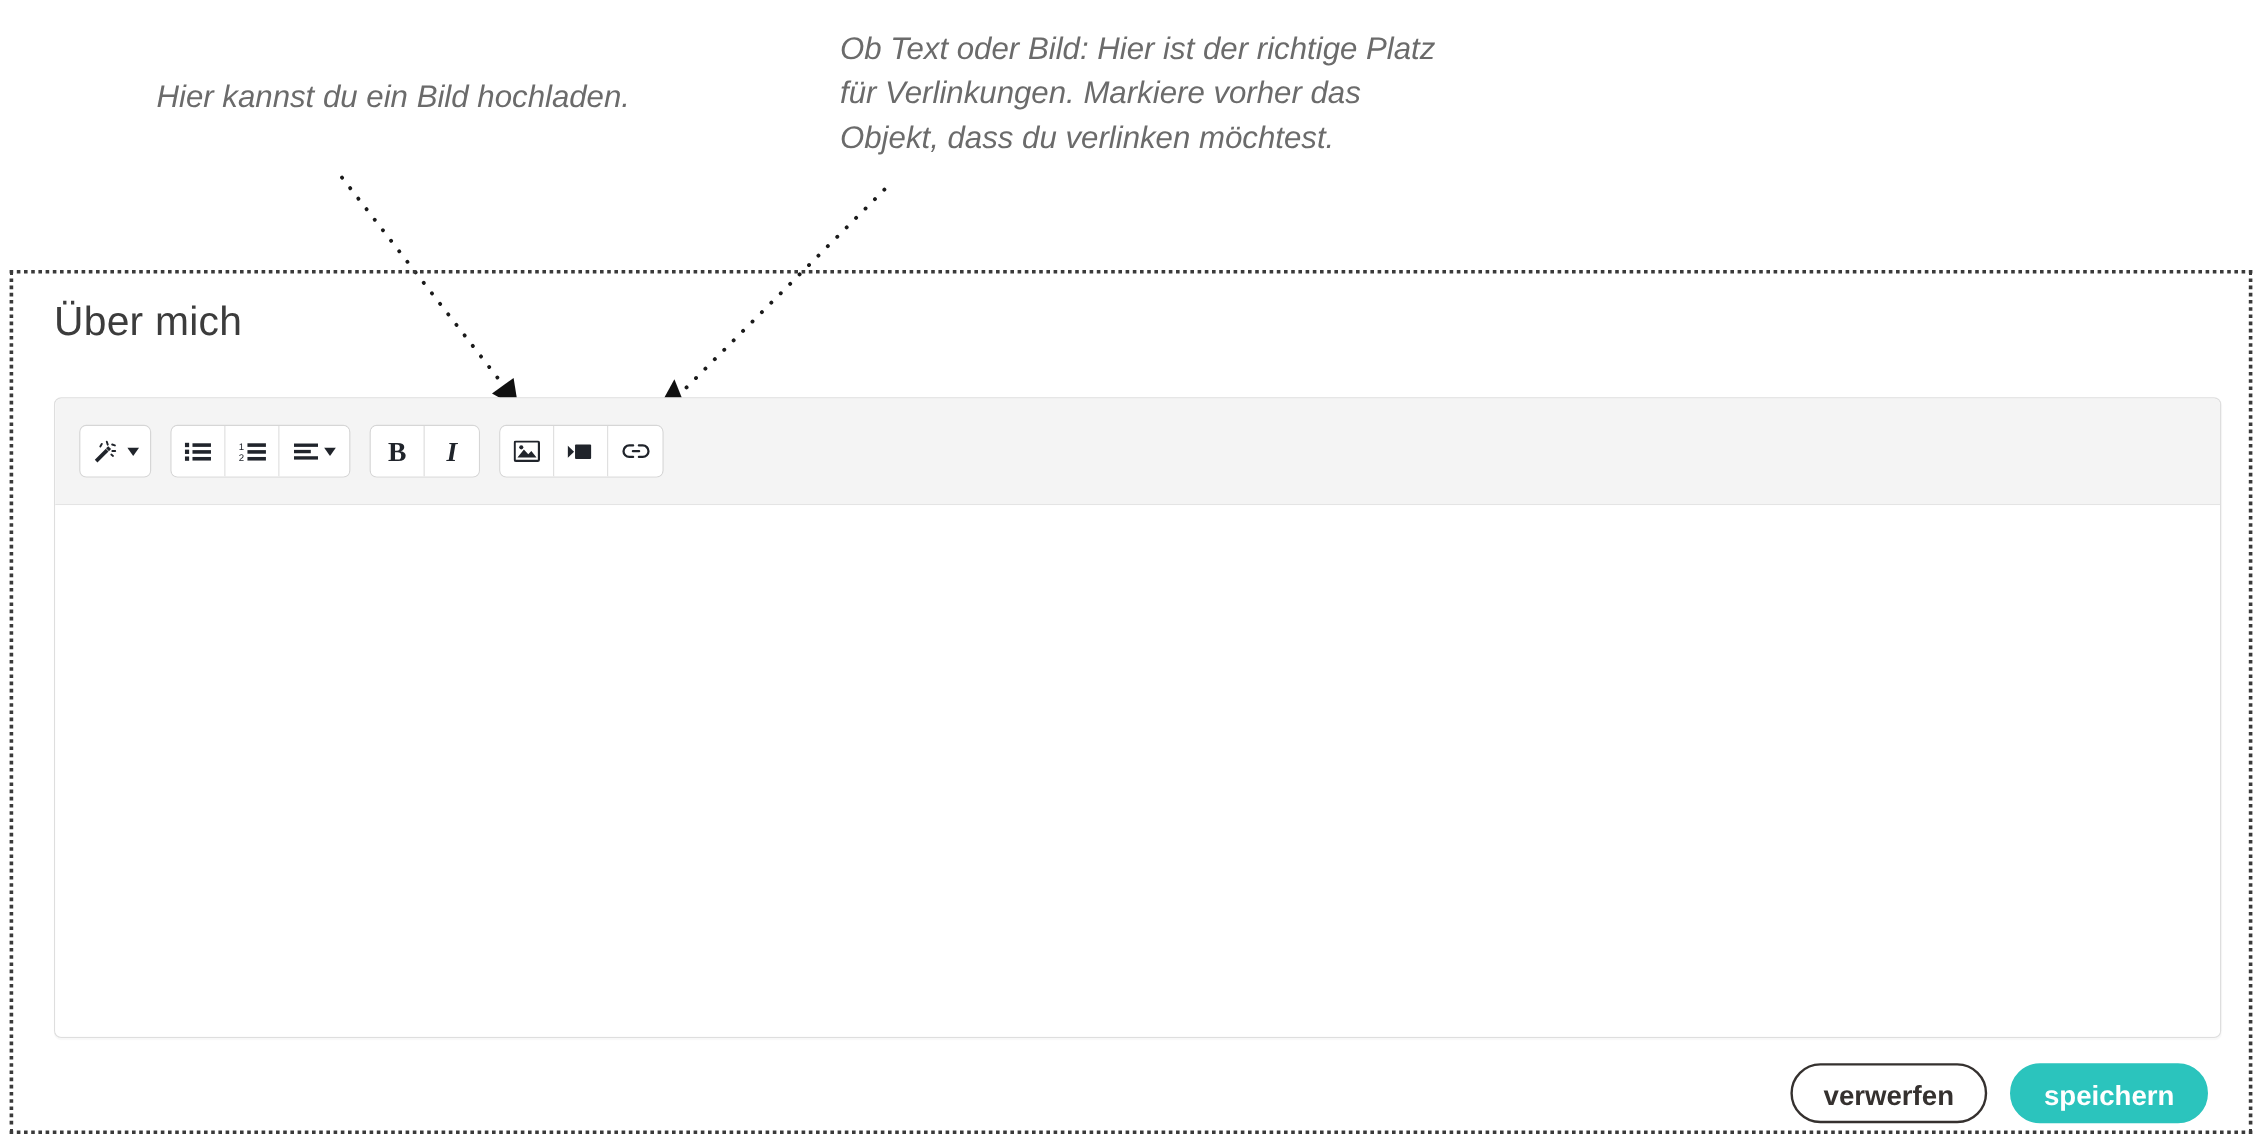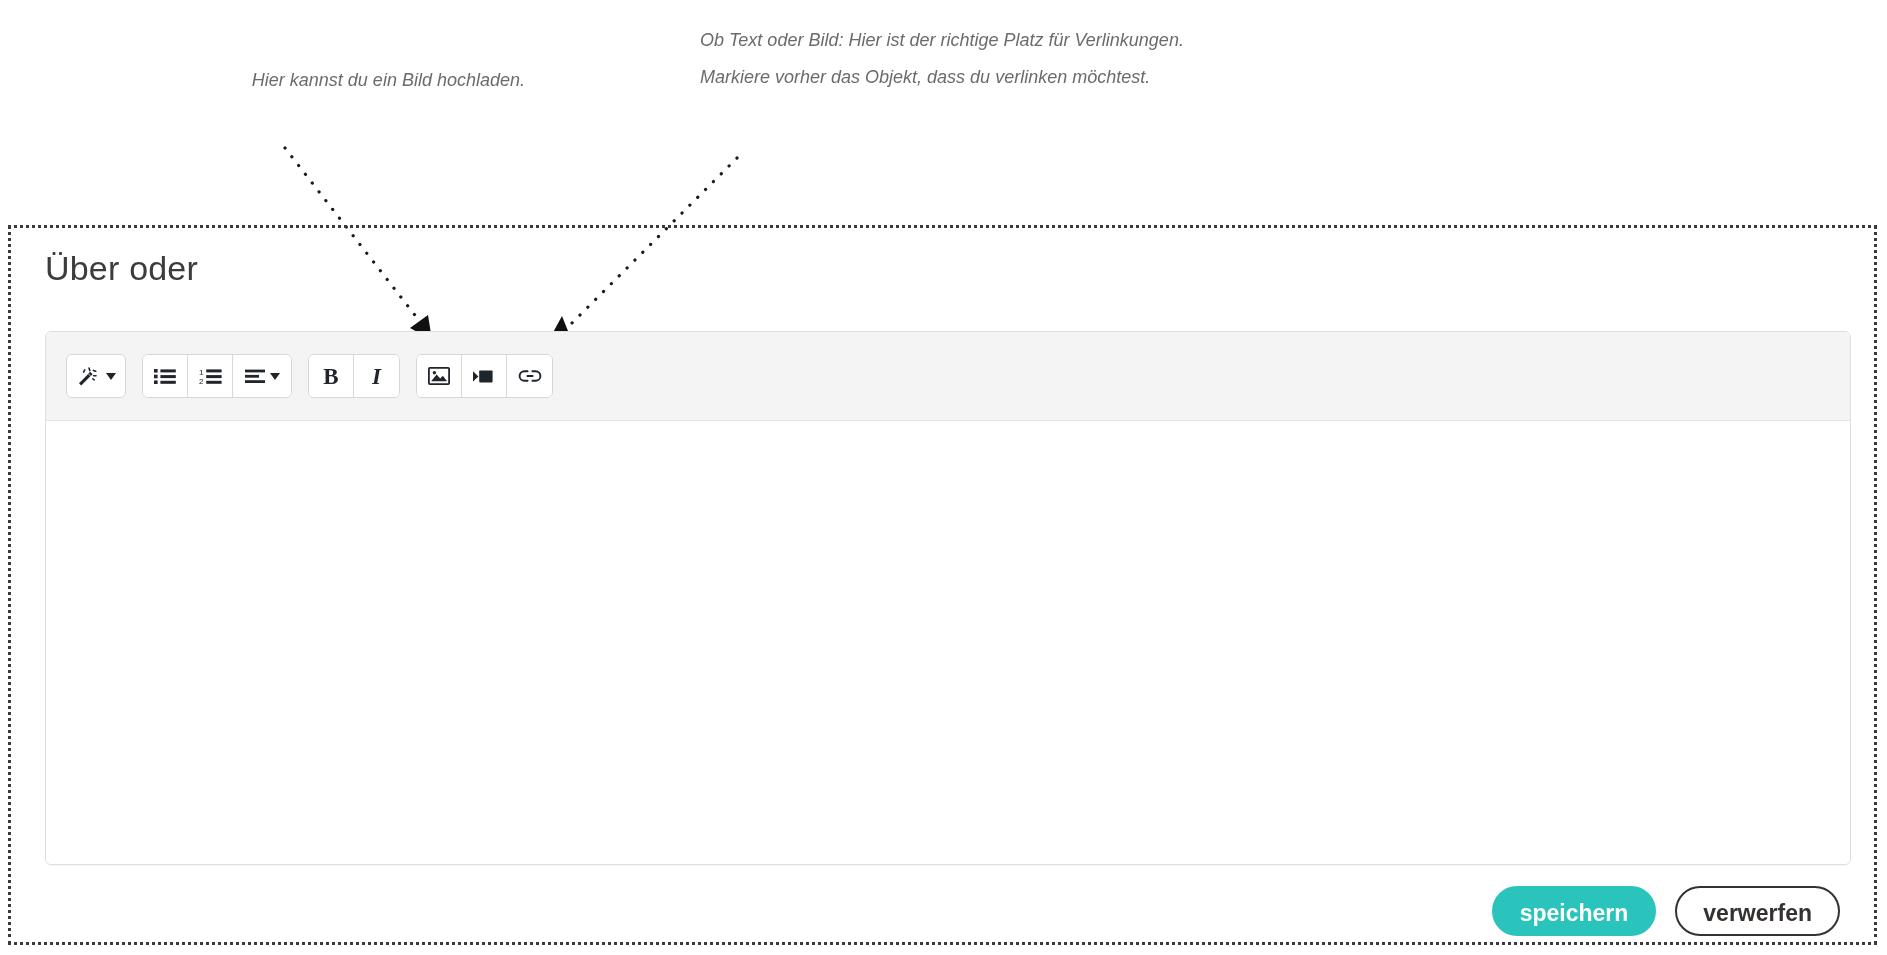--- a/index.html
+++ b/index.html
@@ -14,21 +14,21 @@
     overflow: hidden;
     font-family: "Liberation Sans", sans-serif;
     -webkit-font-smoothing: antialiased;
   }
 
   
   .annotation {
     position: absolute;
     font-family: "Liberation Sans", sans-serif;
     font-style: italic;
-    font-size: 18px;
+    font-size: 26px;
     line-height: 37px;
     color: #6b6b6b;
     white-space: pre-line;
   }
   #annot-image   { left: 125px; top: 62px;  width: 400px; text-align: right; }
   #annot-link    { left: 700px; top: 22px;  width: 520px; }
 
   
   .leader-svg {
     position: absolute;
@@ -169,21 +169,21 @@
 
   <line x1="285" y1="148" x2="428" y2="332" stroke="#1a1a1a" stroke-width="3.2" stroke-linecap="round" stroke-dasharray="0.1 11"></line>
   <polygon points="432,340 410,328 428,315" fill="#101010"></polygon>
 
   <line x1="737" y1="158" x2="563" y2="332" stroke="#1a1a1a" stroke-width="3.2" stroke-linecap="round" stroke-dasharray="0.1 11"></line>
   <polygon points="550,338 570,336 562,316" fill="#101010"></polygon>
 </svg>
 
 <div id="page-card">
 
-  <div id="page-title">Über oder</div>
+  <div id="page-title">Über mich</div>
 
   <div id="editor">
 
     <div id="editor-toolbar">
 
       <div class="btn-group">
         <button class="tb-btn wide">
           <span>
             <svg width="26" height="20" viewBox="0 0 26 20" fill="none" xmlns="http://www.w3.org/2000/svg">
               <path d="M3 17.2 L12.2 8 L14.4 10.2 L5.2 19.4 Z" fill="#20242b"></path>
@@ -281,17 +281,17 @@
         </button>
       </div>
 
     </div>
 
     <div id="editor-body" contenteditable="true" style=""></div>
 
   </div>
 
   <div id="editor-actions">
+    <button class="btn-pill" id="btn-discard">verwerfen</button>
     <button class="btn-pill" id="btn-save">speichern</button>
-    <button class="btn-pill" id="btn-discard">verwerfen</button>
   </div>
 
 </div>
 
 </body></html>

